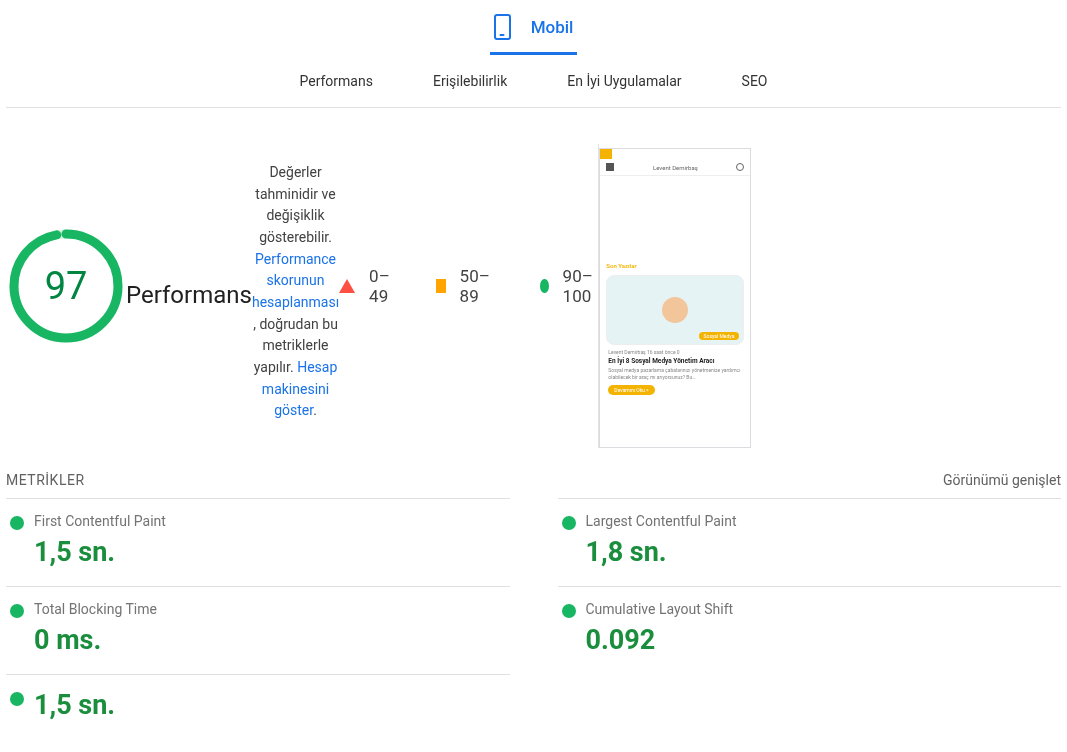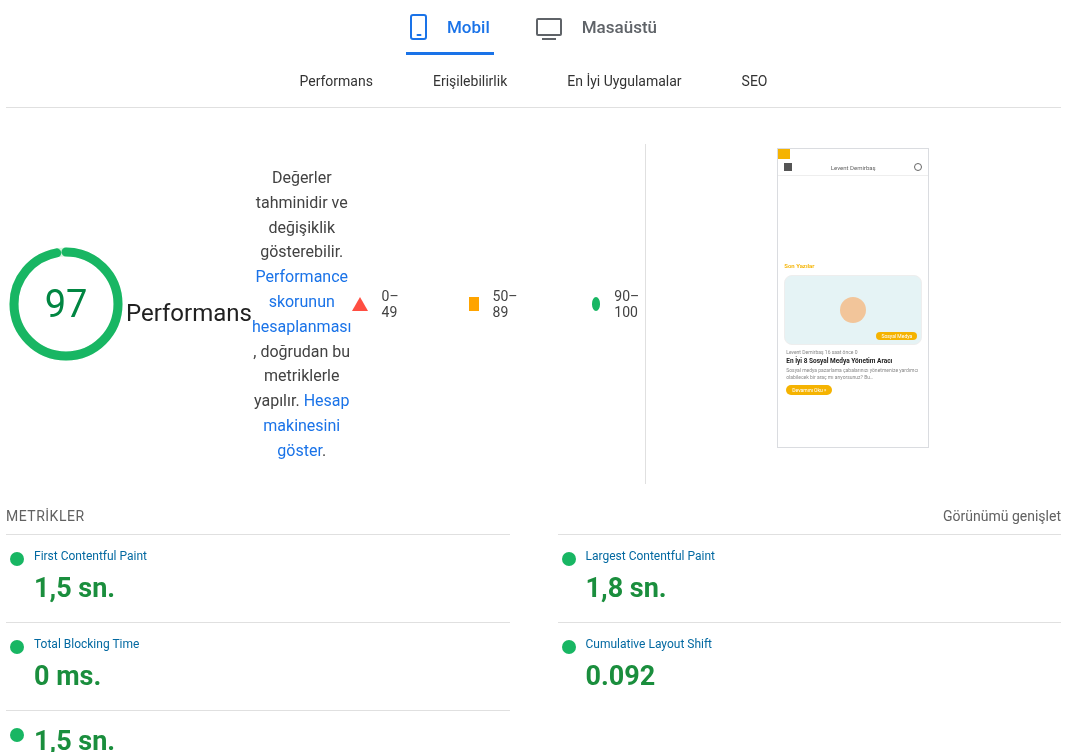--- a/index.html
+++ b/index.html
@@ -12,61 +12,57 @@
   .icon-desktop{width:26px;height:18px;border:2px solid currentColor;border-radius:2px;position:relative;display:inline-block}
   .icon-desktop::after{content:"";position:absolute;bottom:-6px;left:50%;transform:translateX(-50%);width:14px;height:2px;background:currentColor}
   .categories{display:flex;justify-content:center;gap:60px;padding:18px 0 18px;font-size:14px;color:#333}
   hr.sep{border:none;border-top:1px solid #e0e0e0;margin:0 6px}
   .main{display:flex;padding:36px 6px 0}
   .left{flex:0 0 530px;display:flex;align-items:center;border-right:1px solid #e0e0e0;padding-bottom:20px}
   .gauge-wrap{position:relative;width:120px;height:120px}
   .gauge-wrap svg{transform:rotate(-90deg)}
   .gauge-score{position:absolute;top:0;left:0;width:100%;height:100%;display:flex;align-items:center;justify-content:center;font-size:38px;color:#018642;font-weight:400}
   .perf-title{font-size:24px;color:#212121;margin-top:18px}
-  .desc{font-size:16px;color:#424242;text-align:center;max-width:470px;margin-top:22px;line-height:1.55}
+  .desc{font-size:14px;color:#424242;text-align:center;max-width:470px;margin-top:12px;line-height:1.55}
   .desc a{color:#1a73e8;text-decoration:none}
-  .legend{display:flex;gap:70px;font-size:14px;color:#424242;align-items:center}
+  .legend{display:flex;gap:46px;font-size:17px;color:#424242;align-items:center}
   .lg{display:flex;align-items:center;gap:14px}
   .tri{width:0;height:0;border-left:8px solid transparent;border-right:8px solid transparent;border-bottom:14px solid #ff4e42;display:inline-block}
   .sq{width:14px;height:14px;background:#ffa400;display:inline-block}
   .ci{width:14px;height:14px;border-radius:50%;background:#18b663;display:inline-block}
-  .right{flex:1;display:flex;justify-content:center;padding-top:4px}
+  .right{flex:1;display:flex;justify-content:flex-start;padding-top:4px}
   .shot{width:152px;height:300px;border:1px solid #dadce0;background:#fff;position:relative;overflow:hidden;font-size:6px}
   .shot .bar{height:10px;background:#f5b301;width:12px}
   .shot .top{display:flex;align-items:center;justify-content:space-between;padding:4px 6px;border-bottom:1px solid #eee}
   .shot .top .grid{width:8px;height:8px;background:#555}
   .shot .top .lg2{color:#666}
   .shot .top .srch{width:8px;height:8px;border:1px solid #666;border-radius:50%;position:relative}
   .shot .hdr{color:#f5b301;font-weight:600;padding:86px 6px 4px}
   .shot .card{margin:2px 6px;border:1px solid #eee;border-radius:8px;background:#e5f3f5;height:70px;position:relative;display:flex;align-items:center;justify-content:center}
   .shot .avatar{width:26px;height:26px;border-radius:50%;background:#f2c59a;position:relative}
   .shot .badge{position:absolute;bottom:4px;right:4px;background:#f5b301;color:#fff;border-radius:8px;padding:1px 5px;font-size:5px}
   .shot .meta{padding:2px 8px;color:#888;font-size:5px}
   .shot .ttl{padding:0 8px;font-weight:700;font-size:6.5px;color:#222}
   .shot .body{padding:2px 8px;color:#888;font-size:5px;line-height:1.3}
   .shot .btn{margin:3px 8px;background:#f5b301;color:#fff;border-radius:8px;padding:2px 6px;display:inline-block;font-size:5px}
   .metrics-head{display:flex;justify-content:space-between;align-items:center;padding:24px 6px 10px;color:#616161;font-size:14px;letter-spacing:0.5px}
   .metrics-head .exp{color:#616161;cursor:pointer;letter-spacing:0}
   .metrics{display:grid;grid-template-columns:1fr 1fr;column-gap:48px;padding:0 6px}
   .metric{border-top:1px solid #e0e0e0;padding:14px 4px 18px;display:grid;grid-template-columns:24px 1fr;row-gap:6px;align-items:start}
   .metric .dot{width:14px;height:14px;border-radius:50%;background:#18b663;margin-top:3px}
-  .metric .name{font-size:12px;color:#0369a1}
+  .metric .name{font-size:14px;color:#737373}
   .metric .val{grid-column:2;font-size:27px;color:#1a8e3d;font-weight:700}
 </style>
 </head>
 <body>
 
 <div class="tabs">
   <div class="tab active">
     <span class="icon-mobile"></span>
     <span>Mobil</span>
-  </div>
-  <div class="tab">
-    <span class="icon-desktop"></span>
-    <span>Masaüstü</span>
   </div>
 </div>
 
 <div class="categories">
   <span>Performans</span>
   <span>Erişilebilirlik</span>
   <span>En İyi Uygulamalar</span>
   <span>SEO</span>
 </div>
 

